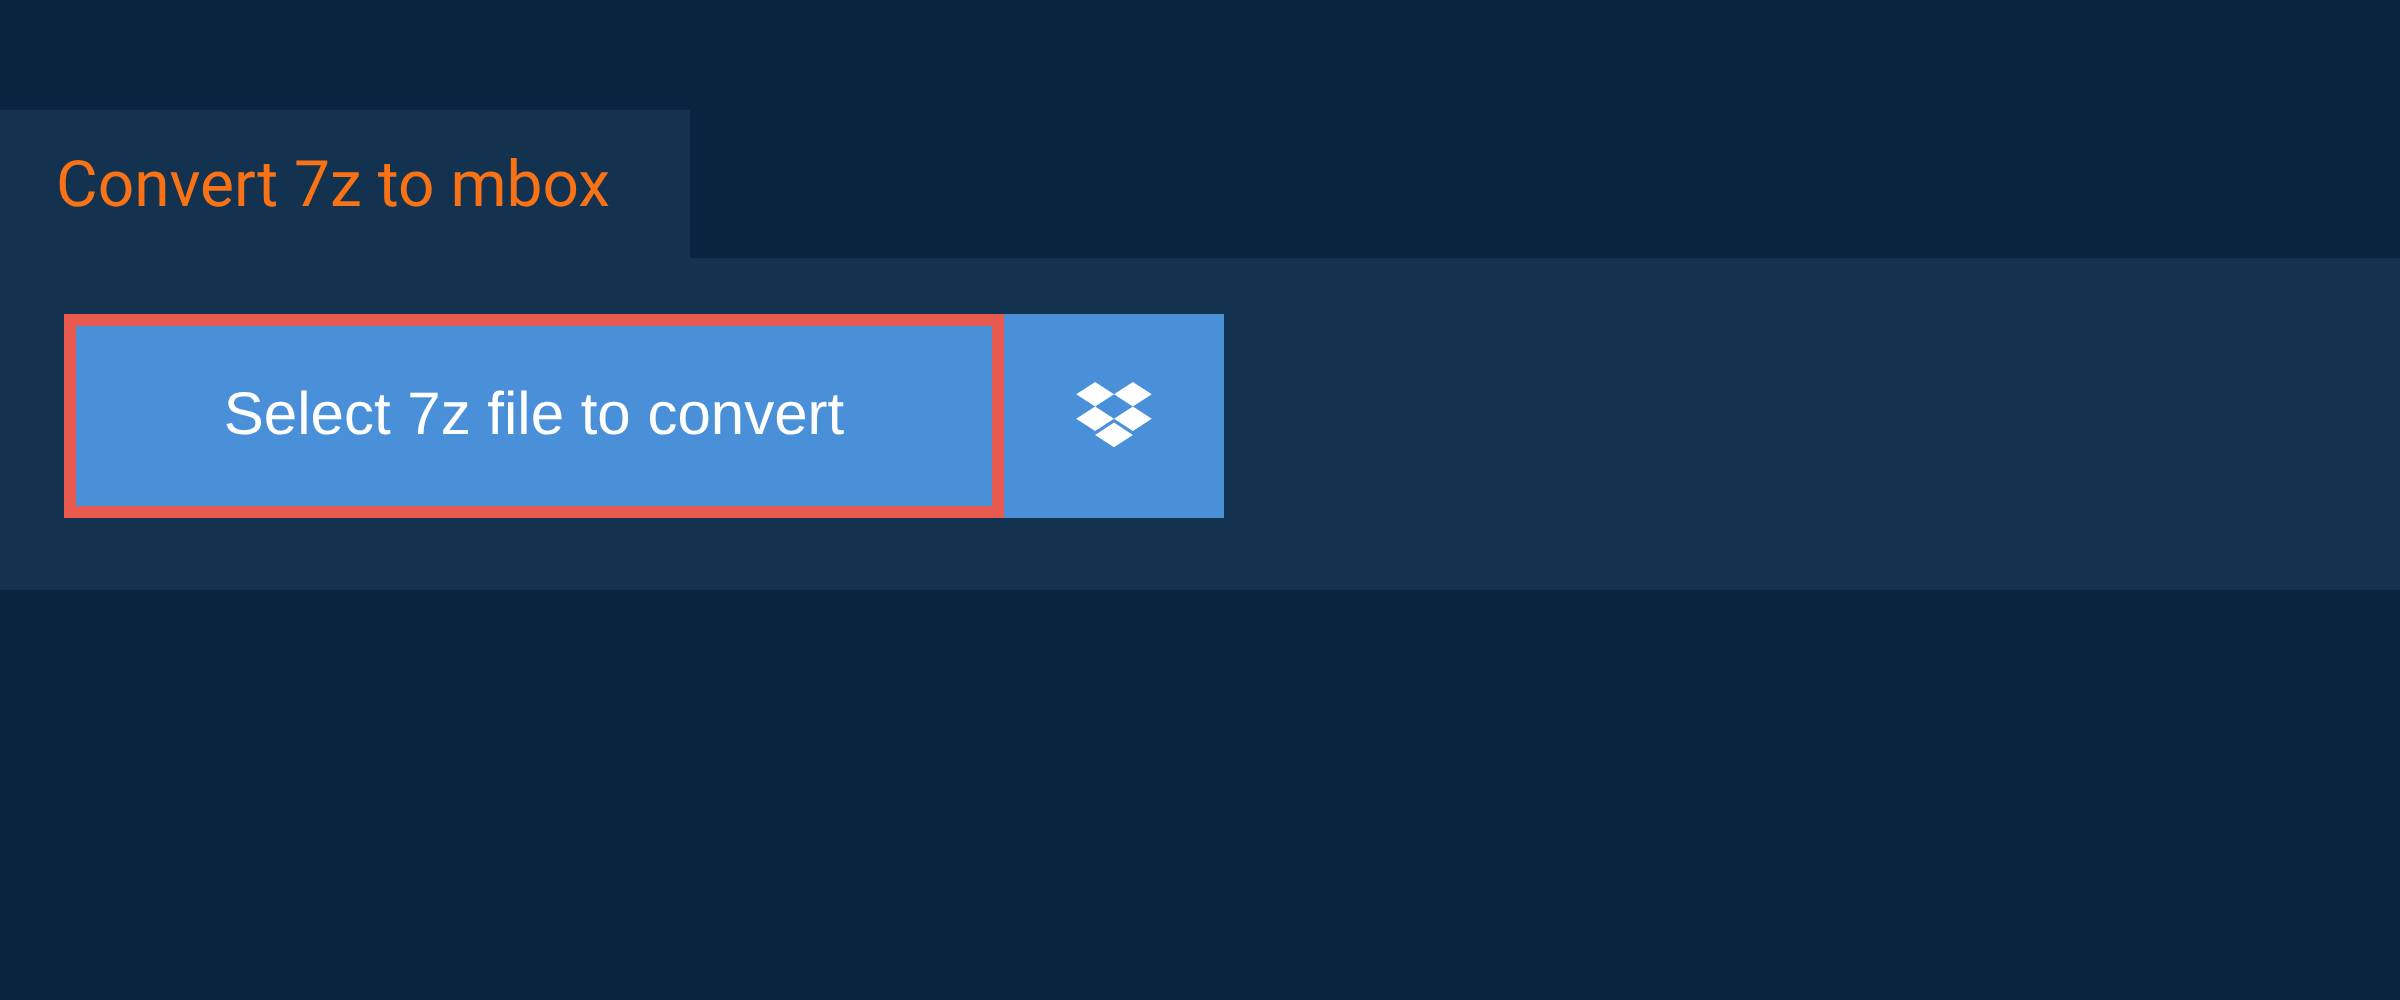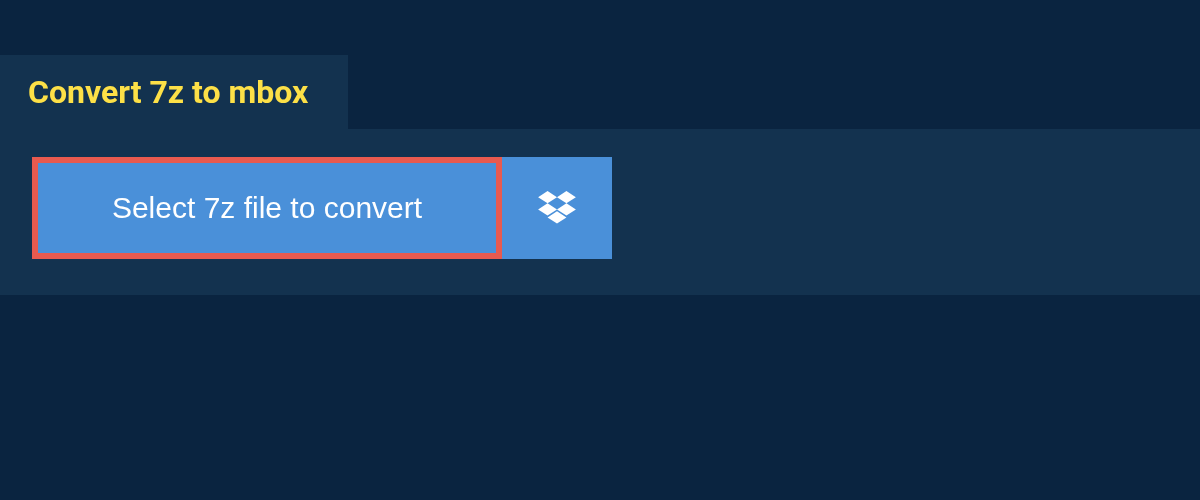--- a/index.html
+++ b/index.html
@@ -14,23 +14,23 @@
       font-family: -apple-system, BlinkMacSystemFont, "Segoe UI", Roboto, Helvetica, Arial, sans-serif;
       overflow: hidden;
     }
     .tab-header {
       display: inline-block;
       background: #13324f;
       padding: 18px 40px 18px 28px;
       margin-top: 55px;
     }
     .tab-title {
-      color: #fde047;
+      color: #f97316;
       font-size: 32px;
-      font-weight: 700;
+      font-weight: 400;
     }
     .main-panel {
       background: #13324f;
       padding: 28px 32px 36px 32px;
       width: 100%;
     }
     .button-row {
       display: flex;
       align-items: stretch;
     }

